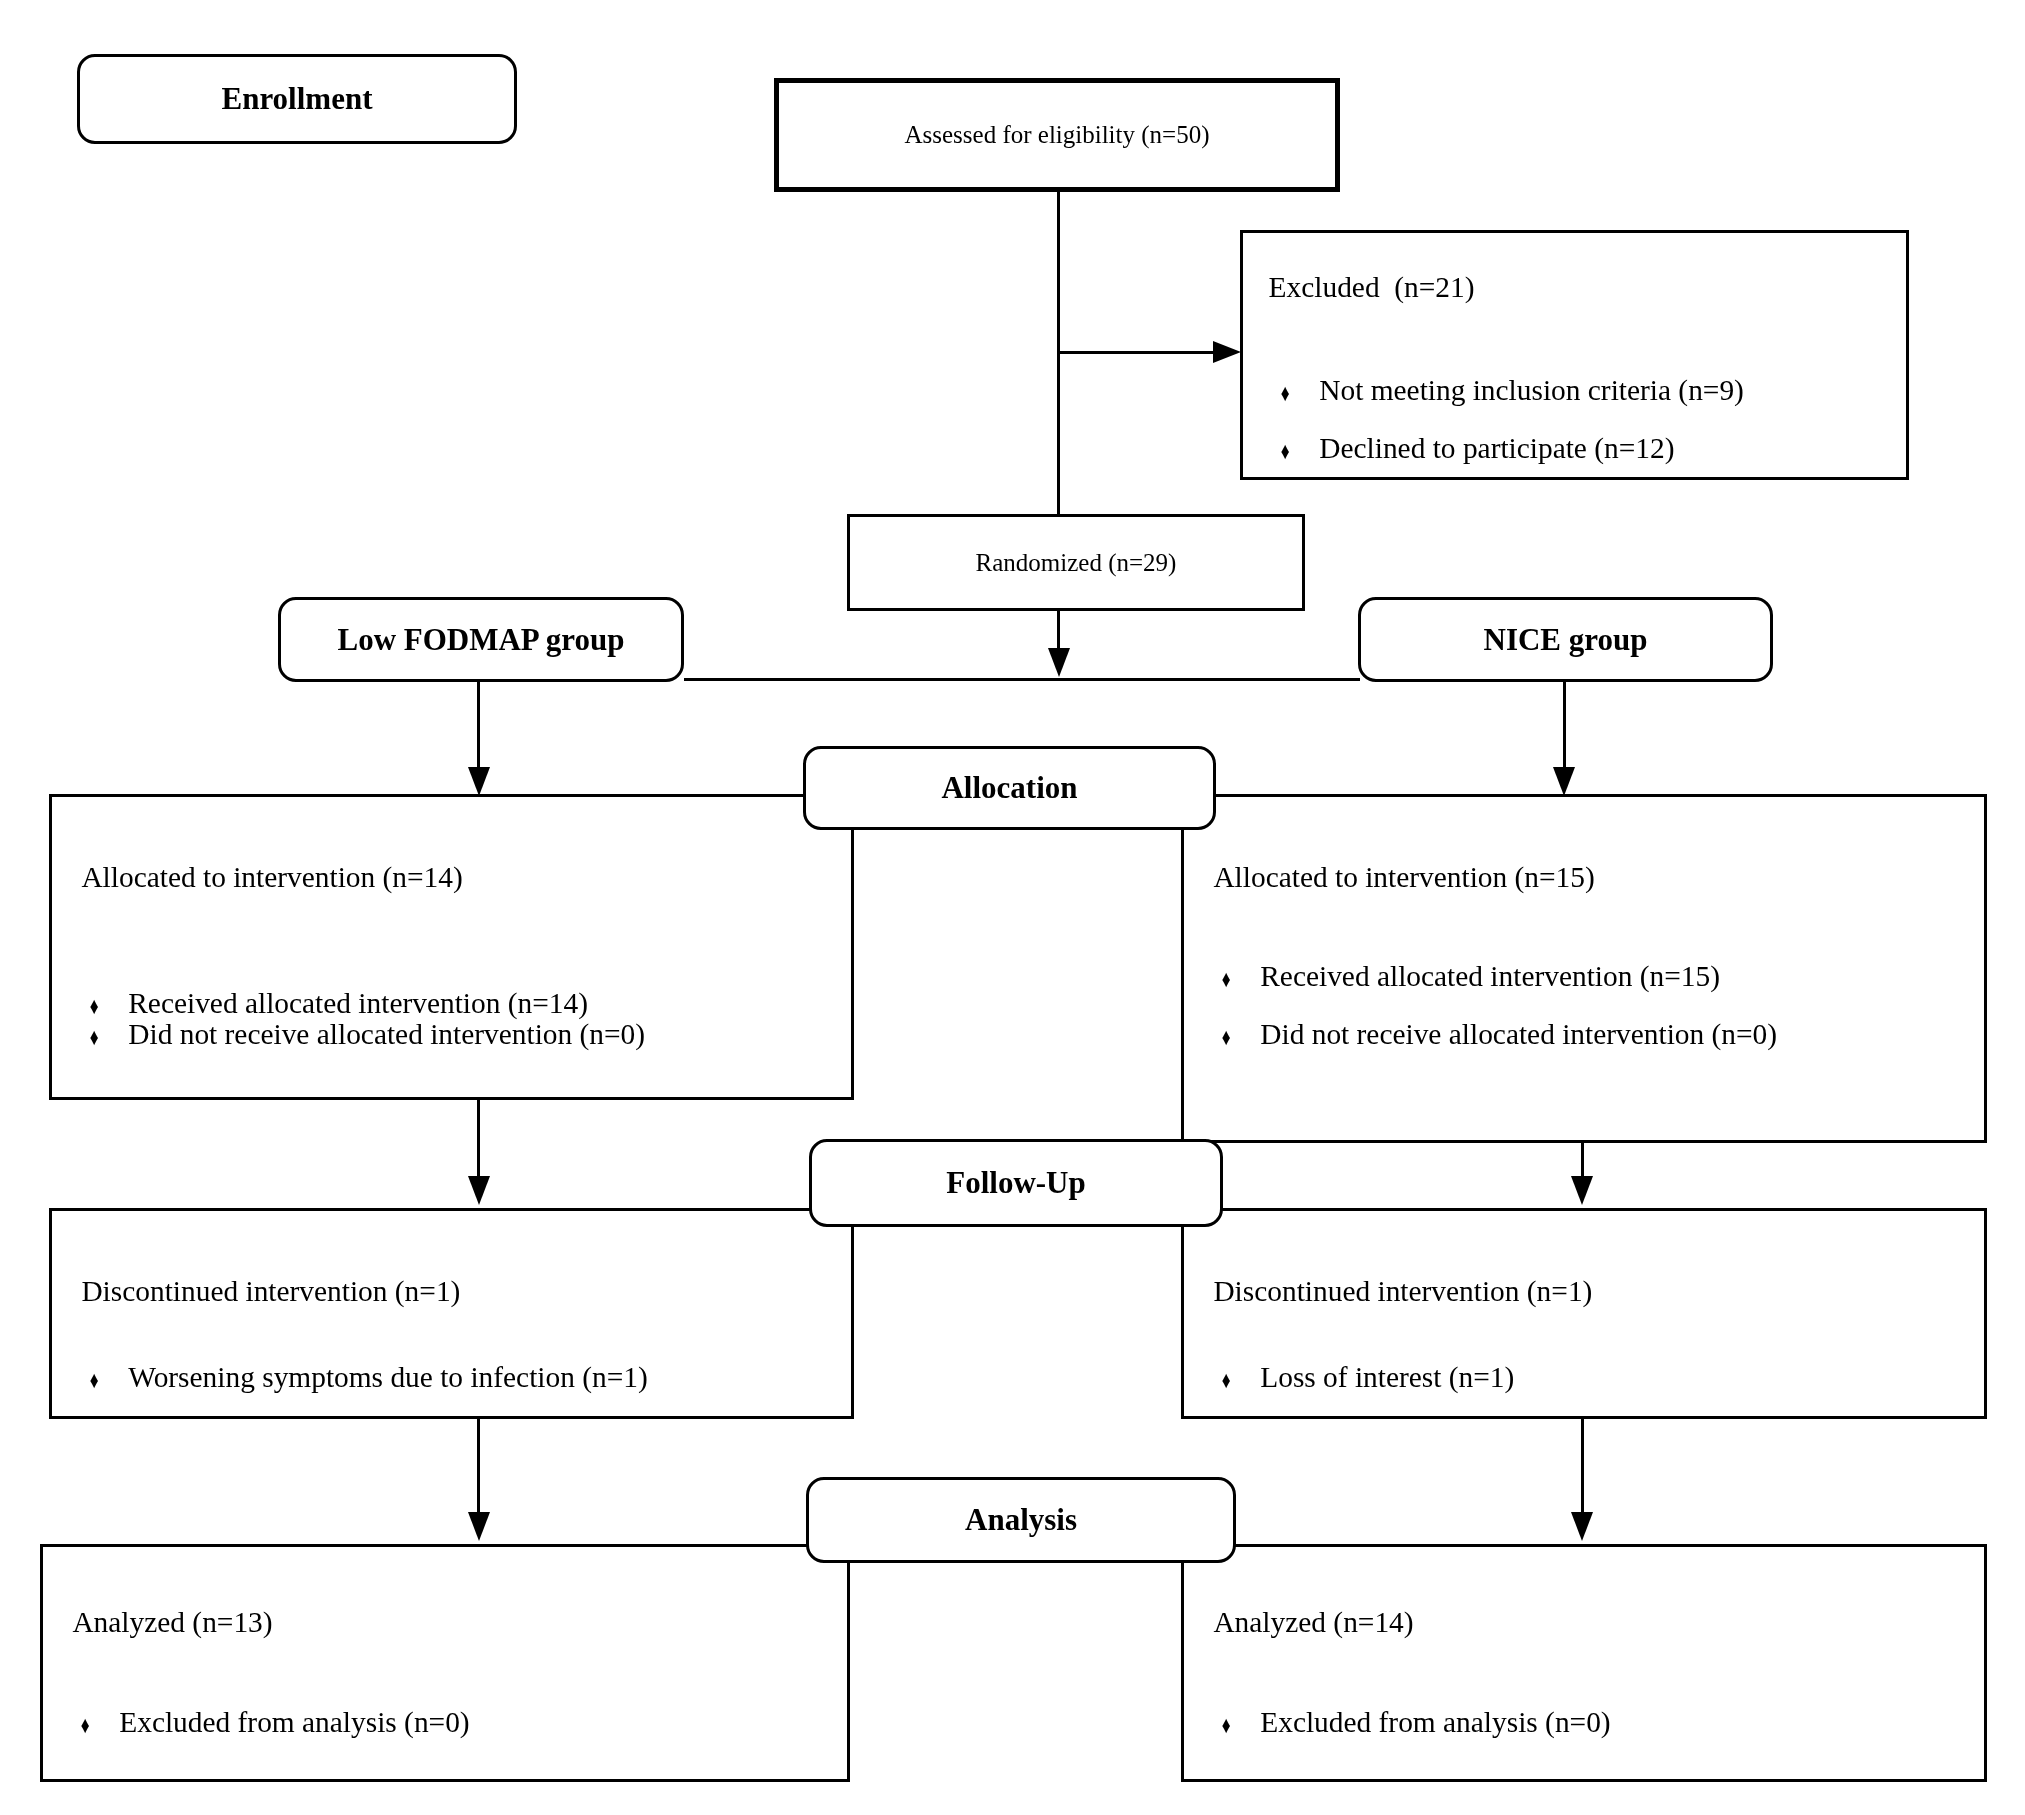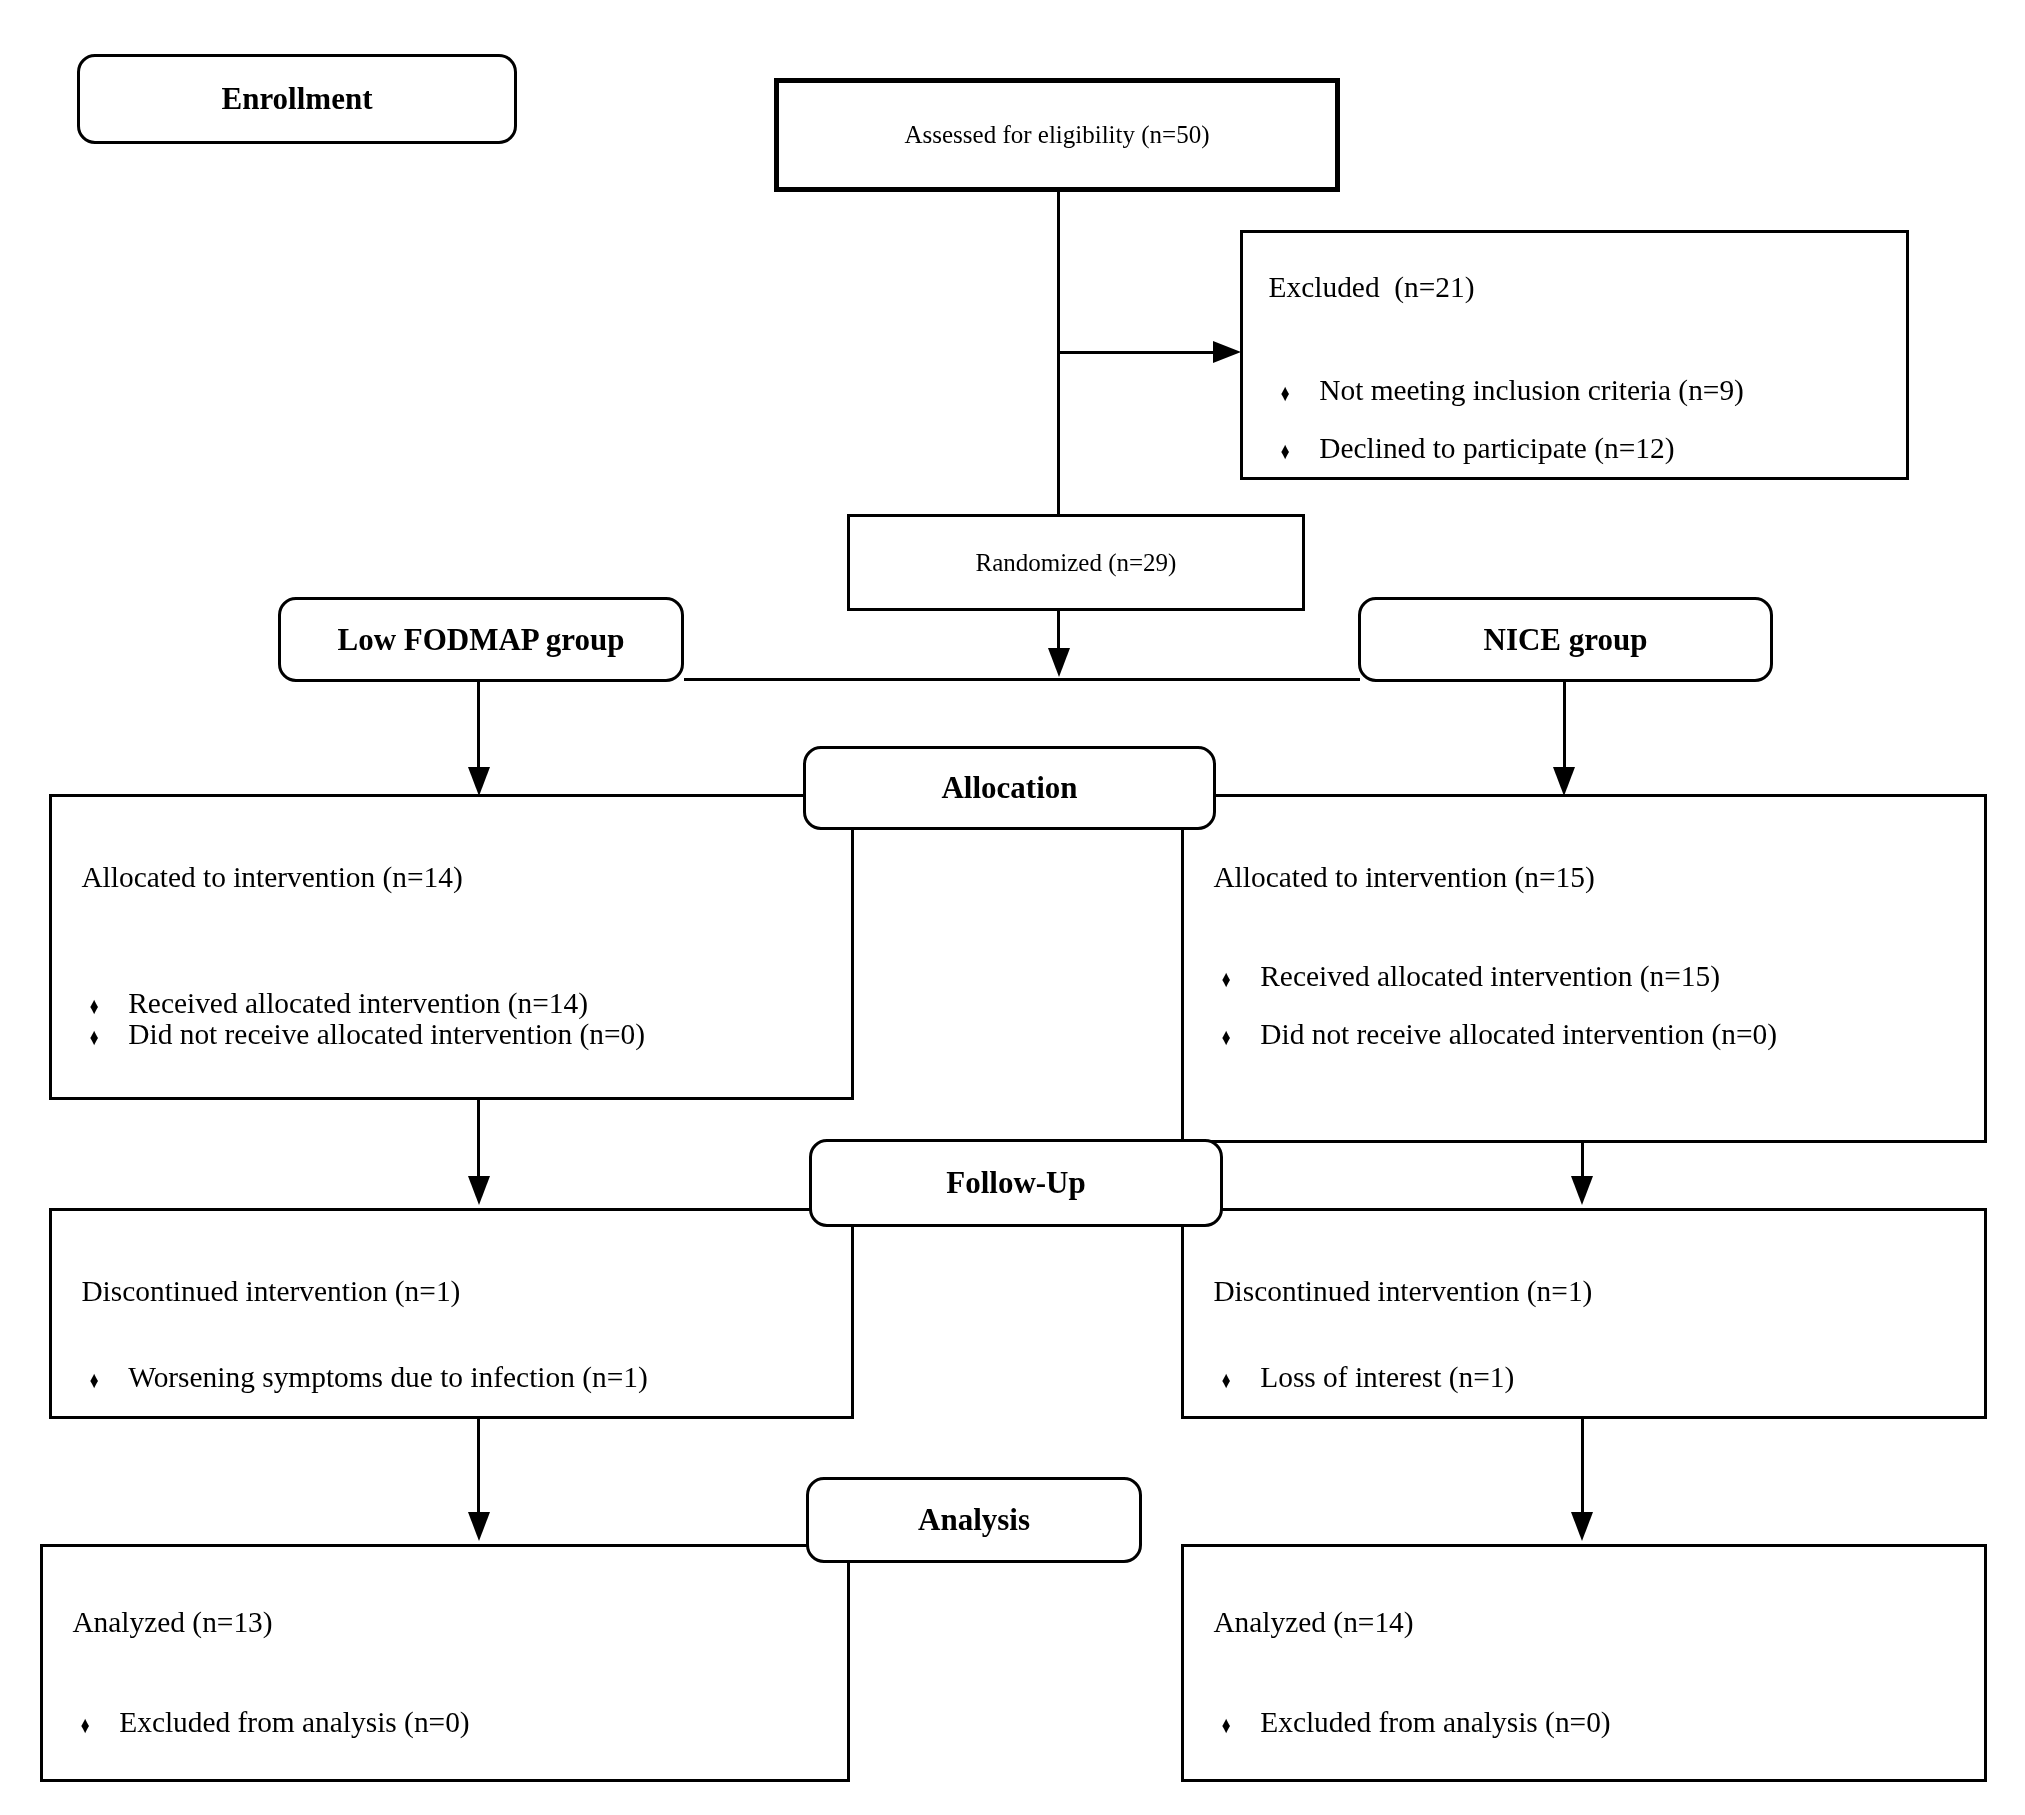--- a/index.html
+++ b/index.html
@@ -143,18 +143,18 @@
     </div>
   </div>
 
   <div class="box" style="left:1181px;top:1544px;width:806px;height:238px;">
     <div class="title-line" style="top:56px;">Analyzed (n=14)</div>
     <div class="bullet-row" style="top:156px;">
       <span class="diamond">♦</span><span>Excluded from analysis (n=0)</span>
     </div>
   </div>
 
-  <div class="box rounded centered hdr" style="left:806px;top:1477px;width:336px;height:86px;">
+  <div class="box rounded centered hdr" style="left:806px;top:1477px;width:430px;height:86px;">
     <span>Analysis</span>
   </div>
 
 </div>
 
 
 </body></html>

